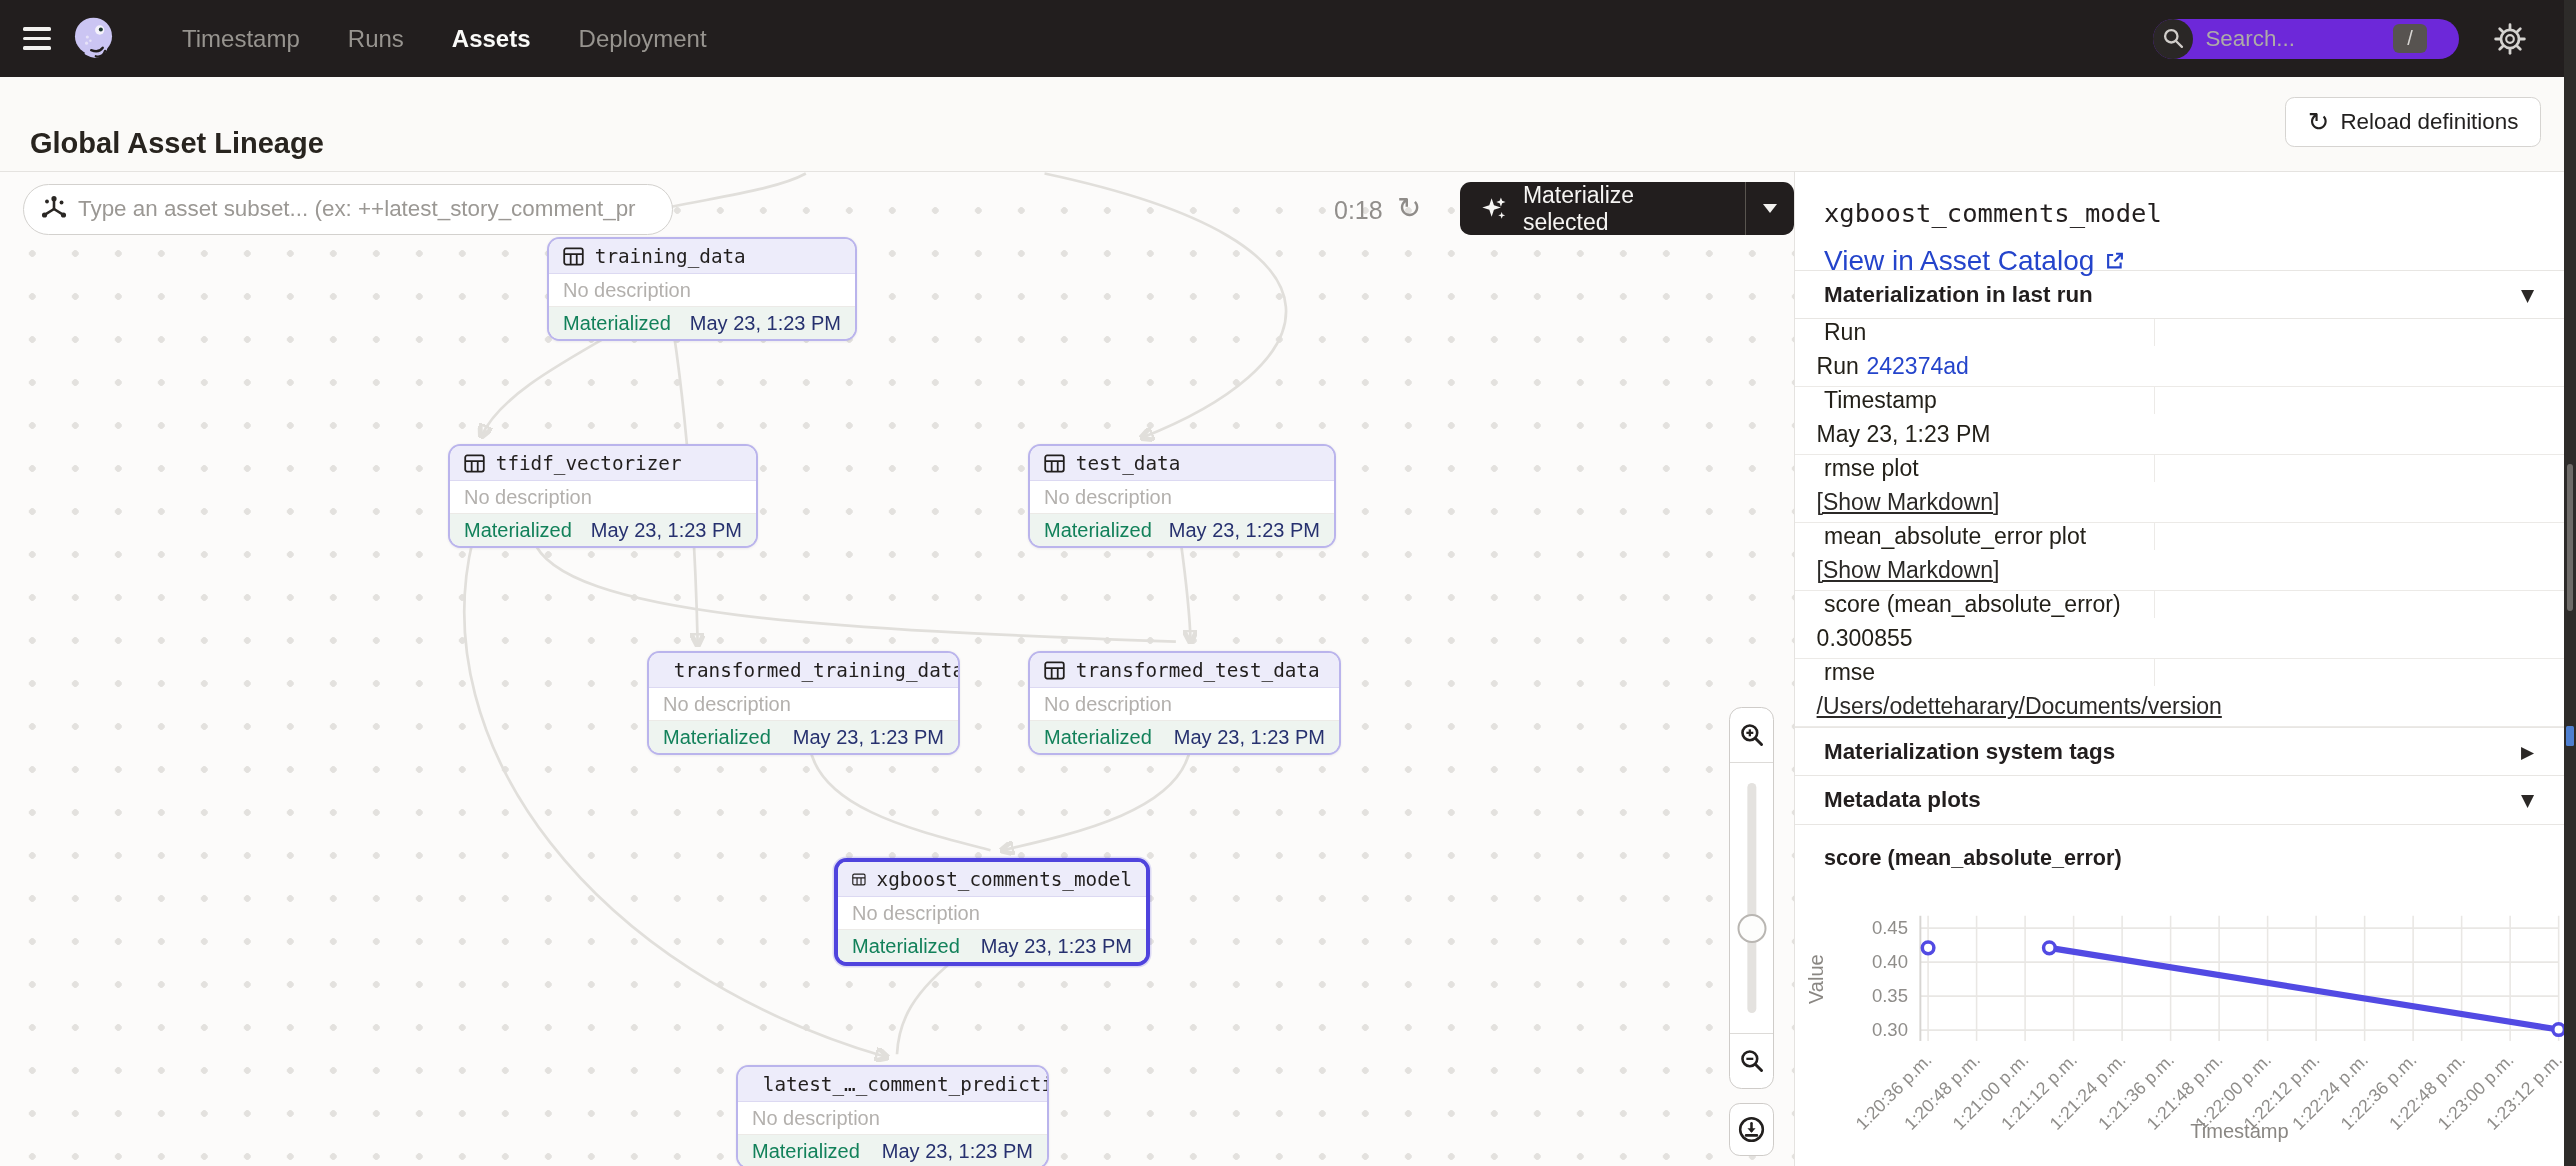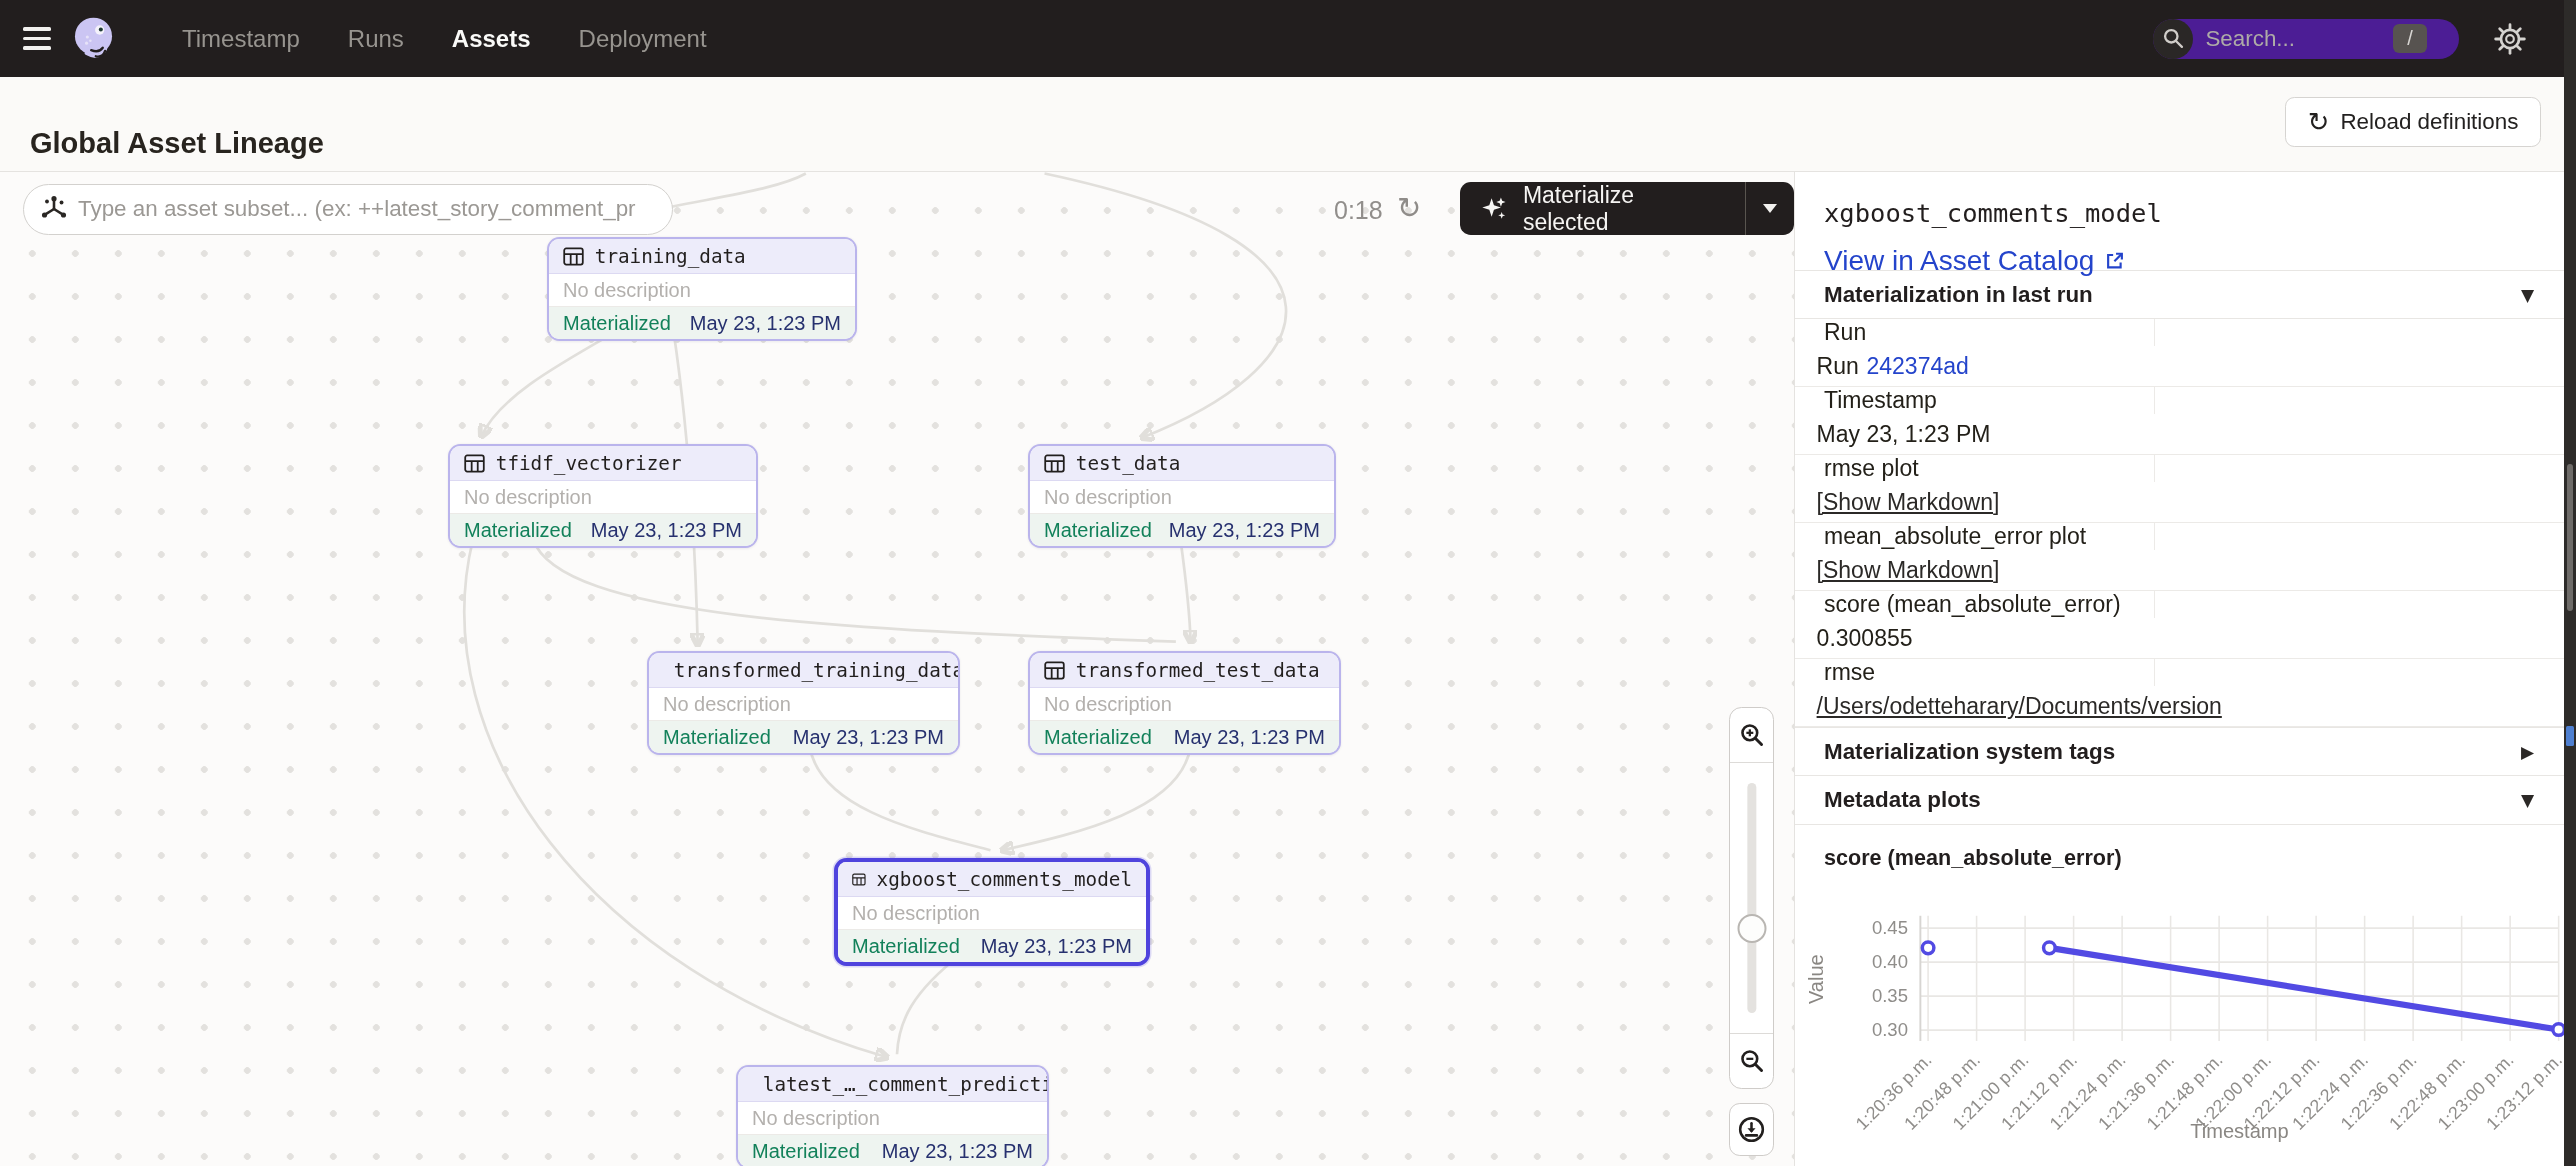--- a/index.html
+++ b/index.html
@@ -10,21 +10,21 @@
   }
   
   .topnav{position:absolute;left:0;top:0;width:2576px;height:77px;background:#221e1e;display:flex;align-items:center;z-index:30;}
   .hamburger{width:28px;height:23px;margin-left:23px;display:flex;flex-direction:column;justify-content:space-between;cursor:pointer;}
   .hamburger div{height:3.9px;background:#f2f1ef;border-radius:1.5px;}
   .logo{width:51px;height:51px;margin-left:17px;border-radius:50%;position:relative;flex:0 0 auto;}
   .navtabs{display:flex;gap:48px;margin-left:63px;font-size:24px;color:#97948f;}
   .navtab{cursor:pointer;}
   .navtab.active{color:#fafaf8;font-weight:bold;}
   .nav-right{position:absolute;right:49px;top:0;height:77px;display:flex;align-items:center;gap:34px;}
-  .searchpill{width:306px;height:40px;background:#4c1d95;border-radius:20px;display:flex;align-items:center;position:relative;}
+  .searchpill{width:306px;height:40px;background:#6d28d9;border-radius:20px;display:flex;align-items:center;position:relative;}
   .search-circle{width:40px;height:40px;border-radius:50%;background:#2a2726;display:flex;align-items:center;justify-content:center;}
   .search-placeholder{margin-left:12.4px;font-size:22.4px;color:#aeaba7;}
   .slash-badge{position:absolute;right:32px;top:5.4px;width:34px;height:29px;background:#575350;border-radius:6.2px;color:#d8d6d3;font-size:20px;display:flex;align-items:center;justify-content:center;}
   
   .pagehead{position:absolute;left:0;top:77px;width:2564px;height:94px;background:#fbfaf8;border-bottom:0.8px solid #e5e3e0;z-index:20;}
   .pagehead h1{margin:7px;position:absolute;left:23px;top:43px;font-size:29px;font-weight:bold;color:#28241f;}
   .reload-btn{position:absolute;right:23px;top:20px;height:48px;padding:0 21.6px;background:#ffffff;border:0.8px solid #d6d4d1;border-radius:9.3px;display:flex;align-items:center;gap:10.8px;font-size:22.4px;color:#232120;cursor:pointer;}
   .reload-glyph{font-size:26px;line-height:26px;font-family:"DejaVu Sans",sans-serif;}
   
   .graph{position:absolute;left:0;top:172px;width:1794px;height:995px;overflow:hidden;

